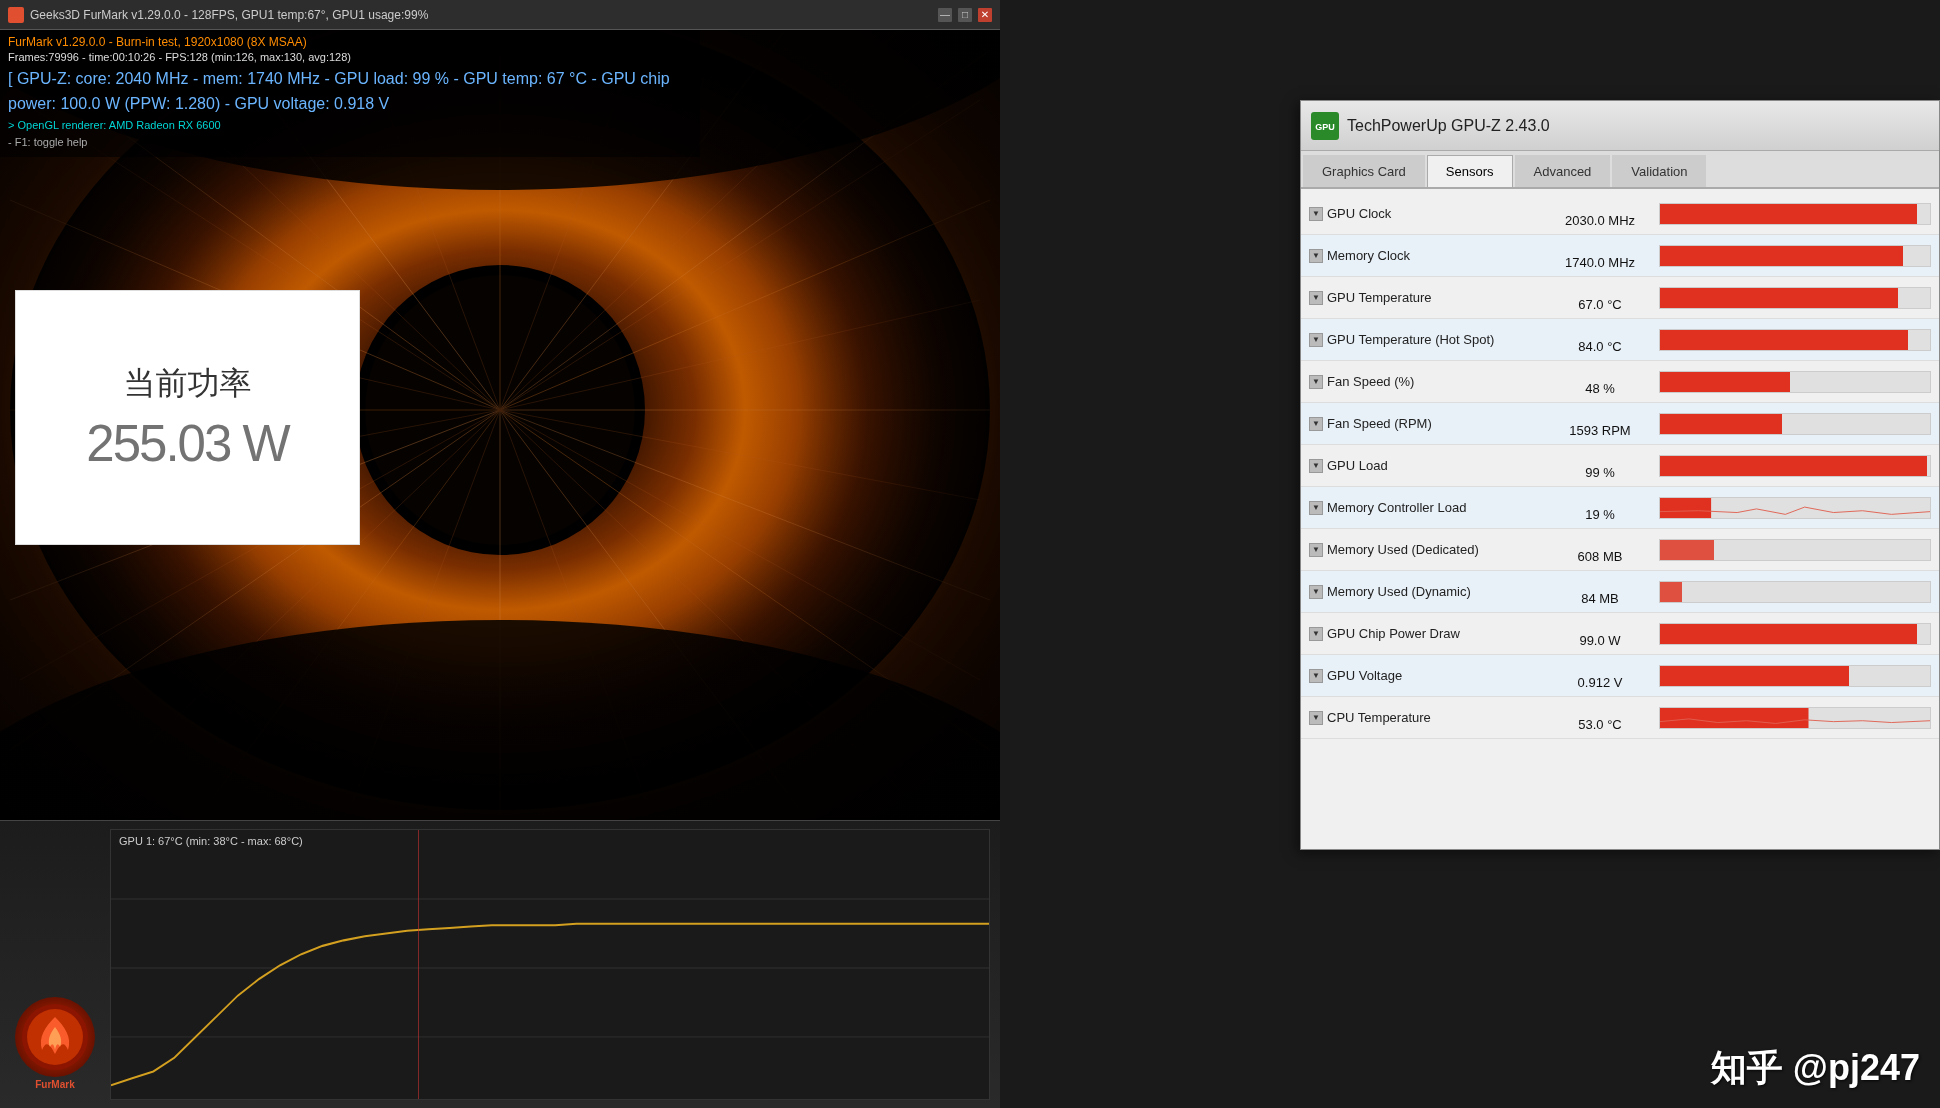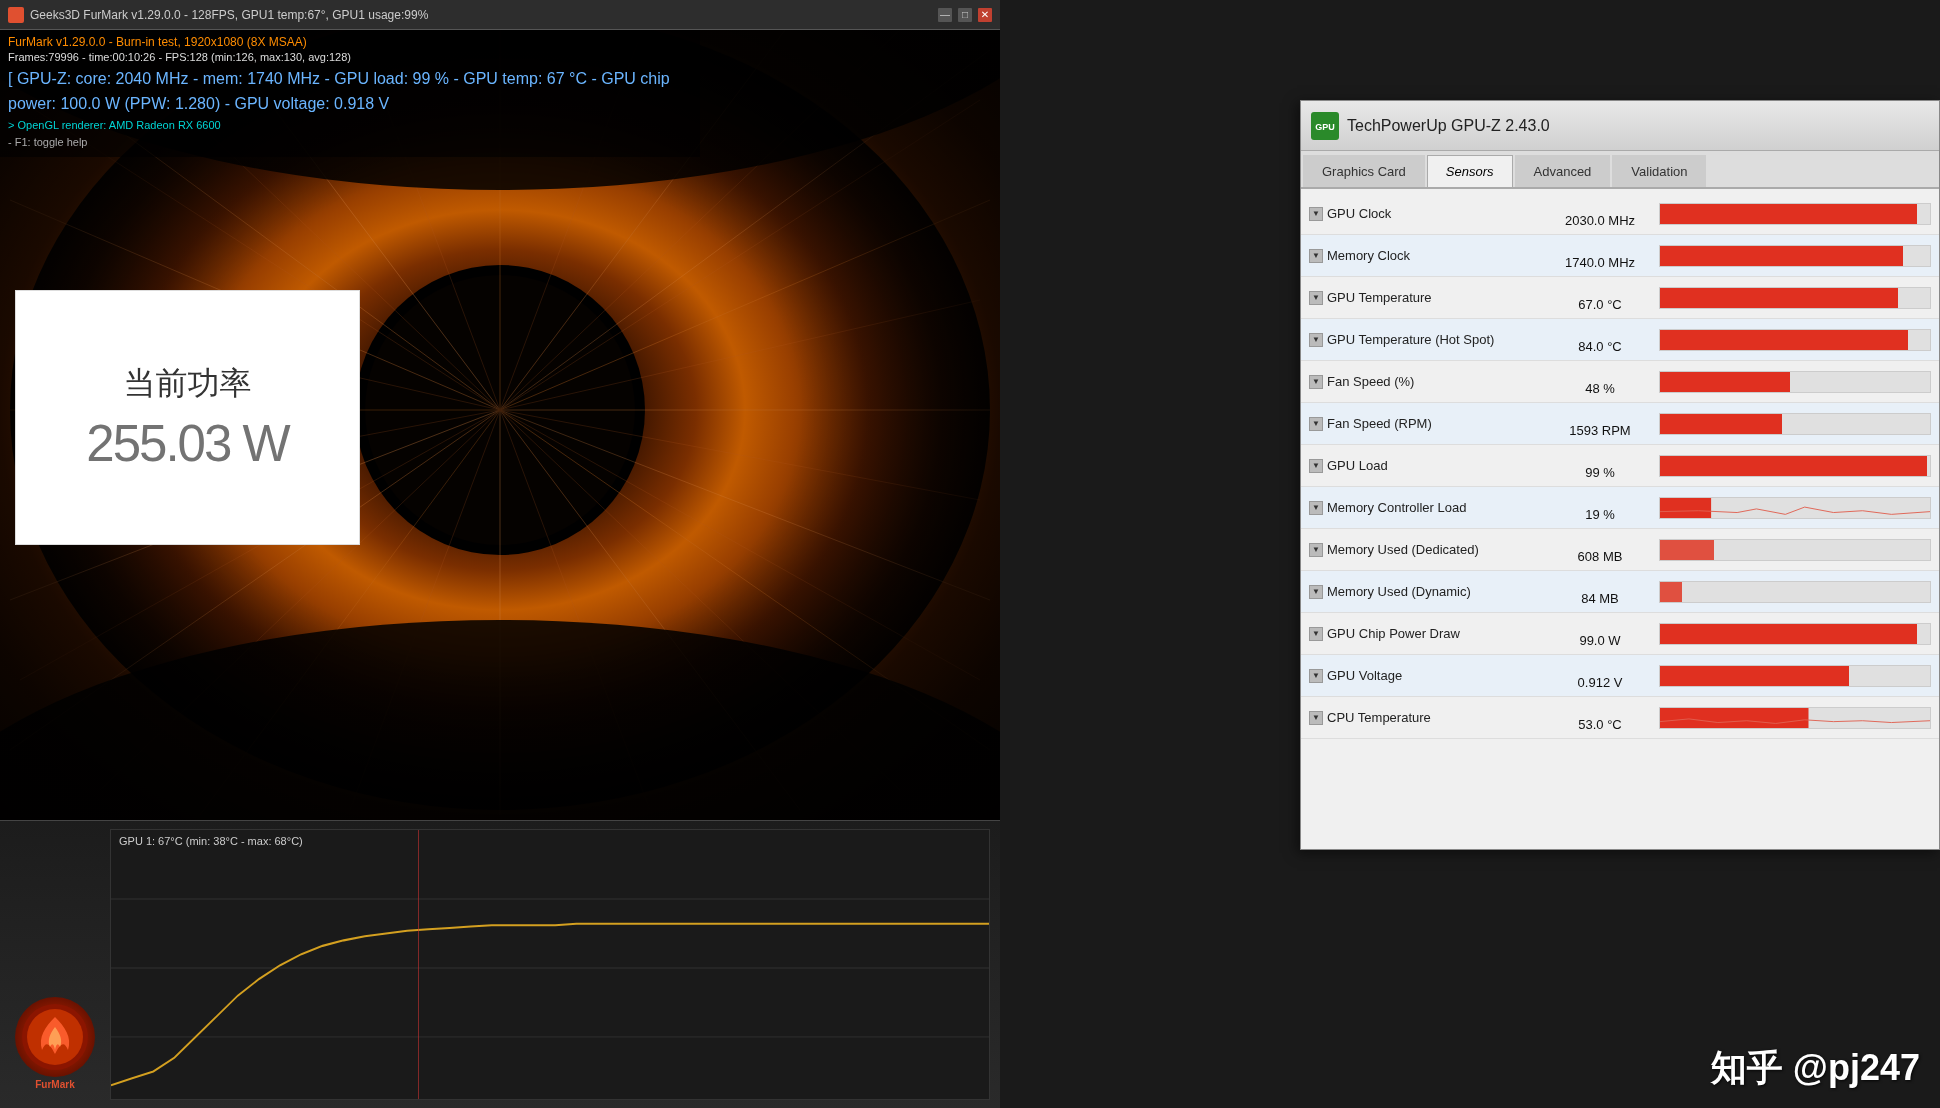--- a/index.html
+++ b/index.html
@@ -211,21 +211,20 @@
       border-bottom: none;
       background: #ccc;
       margin-top: 4px;
       margin-left: 2px;
     }
     .gpuz-tab.active {
       background: #f0f0f0;
       border-color: #aaa;
       color: #000;
       font-weight: 500;
-      font-style: italic;
     }
 
     
     .sensor-list {
       background: #f0f0f0;
       padding: 4px 0;
     }
     .sensor-row {
       display: flex;
       align-items: center;

